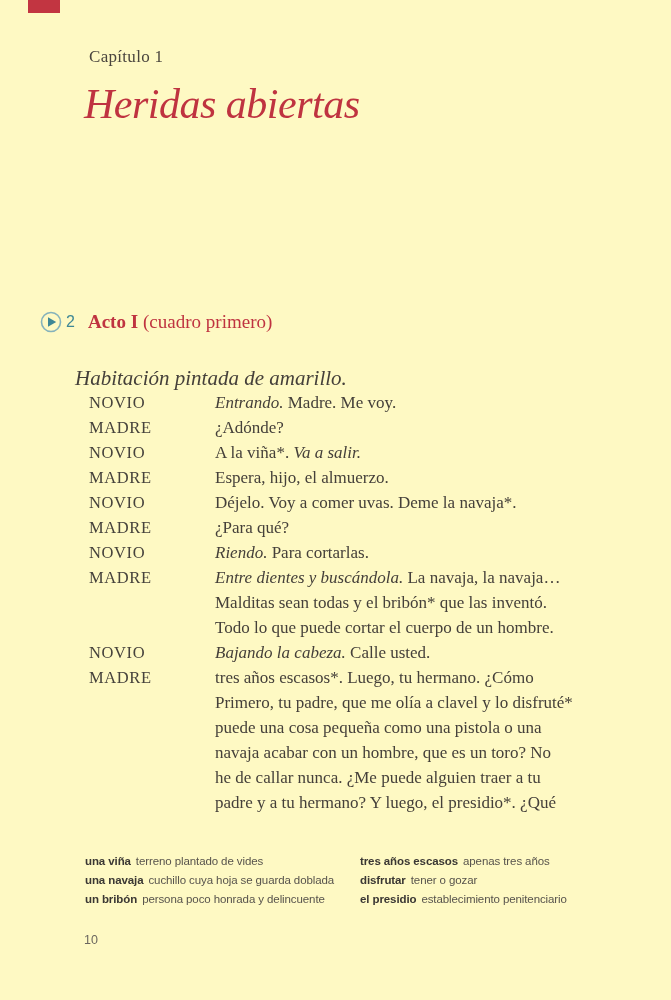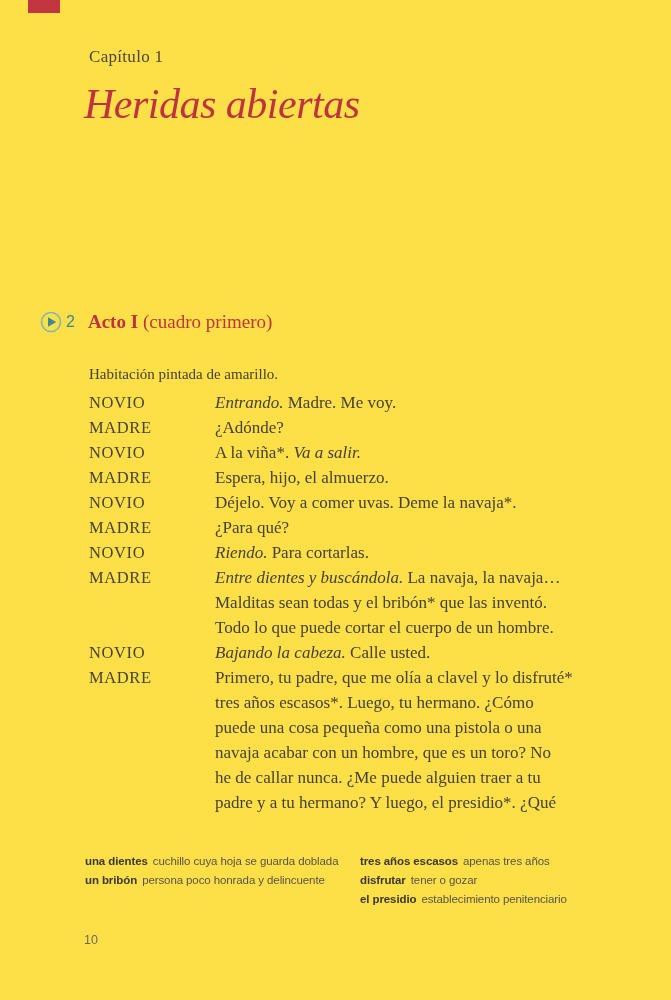--- a/index.html
+++ b/index.html
@@ -3,21 +3,21 @@
 <meta charset="utf-8">
 <style>
   html,body{margin:0;padding:0;}
   body{
     width:671px;height:1000px;
     background:#f4f1ea;
     font-family:"Liberation Serif", serif;
   }
   .page{
     position:relative;width:671px;height:1000px;overflow:hidden;
-    background:#fde047;
+    background:#fef9c3;
     color:#45403a;
   }
   .color-tab{
     position:absolute;left:28px;top:0;width:32px;height:13px;
     background:#c23541;
   }
   .chapter-label{
     position:absolute;left:89px;top:47px;
     font-size:17px;color:#4a453e;letter-spacing:0.3px;
   }
@@ -33,22 +33,22 @@
   .play-btn{
     width:22px;height:22px;display:inline-block;cursor:pointer;flex:0 0 auto;
   }
   .track-num{
     font-family:"Liberation Sans", sans-serif;
     font-size:16px;color:#3e8795;margin-left:4px;margin-right:13px;
   }
   .act-title{font-size:19px;color:#bf3340;}
   .act-title b{font-weight:700;margin-right:5px;}
   .stage-direction{
-    position:absolute;left:89px;top:366px;
-    font-size:15px;color:#45403a;
+    position:absolute;left:75px;top:366px;
+    font-size:21px;font-style:italic;color:#45403a;
   }
   .dialogue{
     position:absolute;left:89px;top:390px;width:540px;
   }
   .dlg-row{display:flex;align-items:flex-start;justify-content:flex-end;}
   .speaker{
     flex:0 0 126px;
     font-size:16.5px;letter-spacing:0.6px;color:#46423c;
     line-height:25px;
   }
@@ -148,33 +148,34 @@
       </div>
       <div class="dlg-row">
         <div class="speaker">NOVIO</div>
         <div class="speech">
           <div class="line"><em>Bajando la cabeza.</em><span> Calle usted.</span></div>
         </div>
       </div>
       <div class="dlg-row">
         <div class="speaker">MADRE</div>
         <div class="speech">
+          <div class="line"><span>tres años escasos*. Luego, tu hermano. ¿Cómo</span></div>
           <div class="line"><span>Primero, tu padre, que me olía a clavel y lo disfruté*</span></div>
-          <div class="line"><span>tres años escasos*. Luego, tu hermano. ¿Cómo</span></div>
           <div class="line"><span>puede una cosa pequeña como una pistola o una</span></div>
           <div class="line"><span>navaja acabar con un hombre, que es un toro? No</span></div>
           <div class="line"><span>he de callar nunca. ¿Me puede alguien traer a tu</span></div>
           <div class="line"><span>padre y a tu hermano? Y luego, el presidio*. ¿Qué</span></div>
         </div>
       </div>
     </div>
 
   <div class="footnotes">
     <div class="fn-col left" id="fn-left">
-        <div class="fn-line"><span class="term">una dientes</span><span class="def">cuchillo cuya hoja se guarda doblada</span></div>
+        <div class="fn-line"><span class="term">una viña</span><span class="def">terreno plantado de vides</span></div>
+        <div class="fn-line"><span class="term">una navaja</span><span class="def">cuchillo cuya hoja se guarda doblada</span></div>
         <div class="fn-line"><span class="term">un bribón</span><span class="def">persona poco honrada y delincuente</span></div>
       </div>
     <div class="fn-col" id="fn-right">
         <div class="fn-line"><span class="term">tres años escasos</span><span class="def">apenas tres años</span></div>
         <div class="fn-line"><span class="term">disfrutar</span><span class="def">tener o gozar</span></div>
         <div class="fn-line"><span class="term">el presidio</span><span class="def">establecimiento penitenciario</span></div>
       </div>
   </div>
 
   <div class="page-number">10</div>

